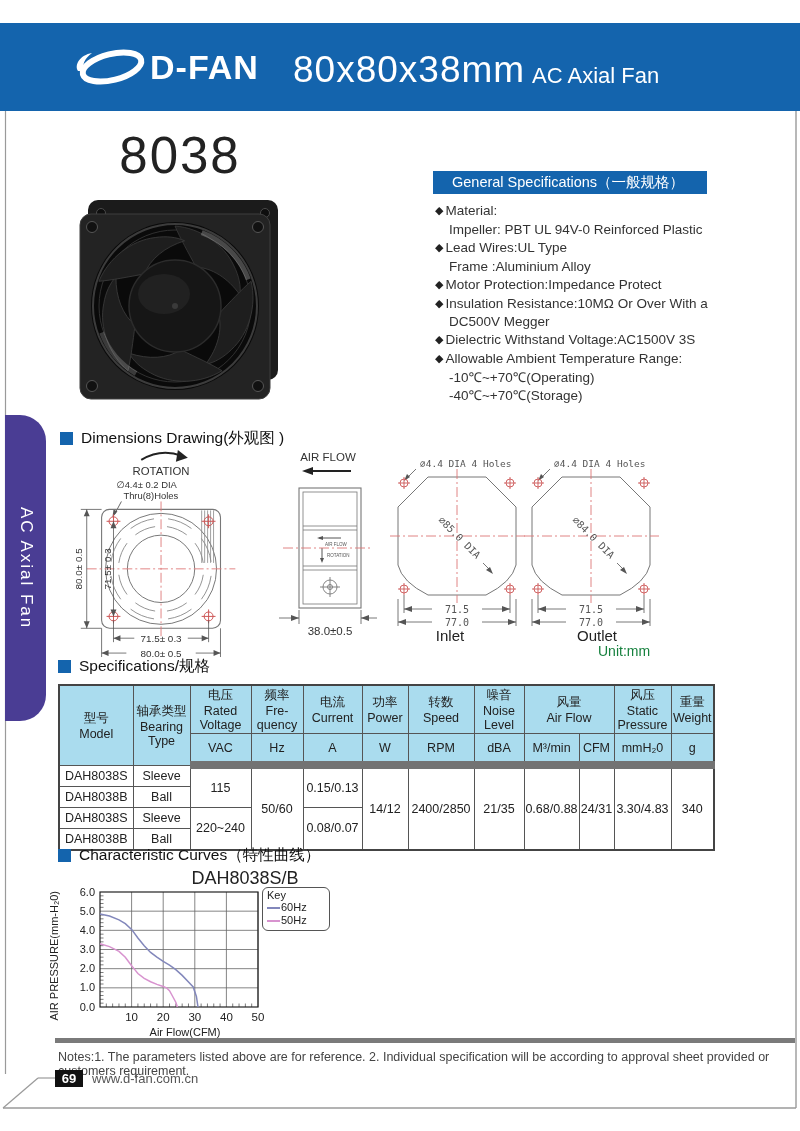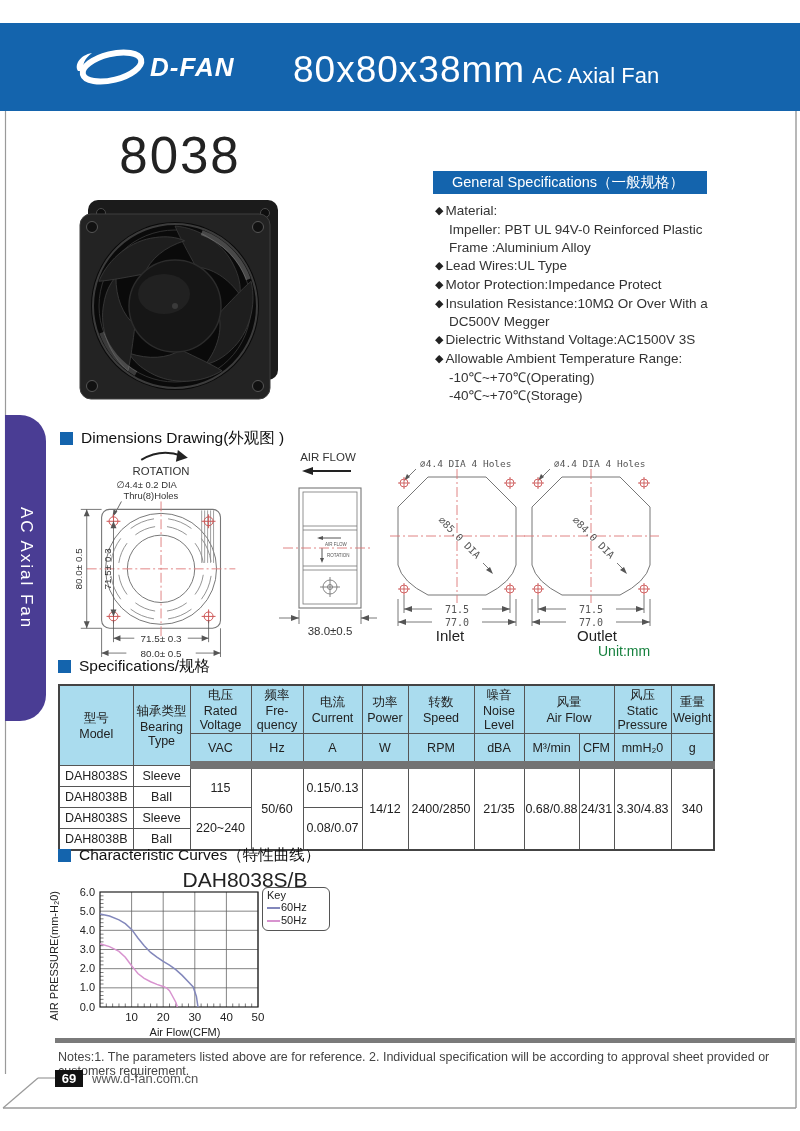--- a/index.html
+++ b/index.html
@@ -1,21 +1,21 @@
 <!DOCTYPE html>
 <html><head>
 <meta charset="utf-8">
 <style>
   html,body{margin:0;padding:0;background:#fff;}
   #page{position:relative;width:800px;height:1131px;background:#fff;overflow:hidden;
         font-family:"Liberation Sans",sans-serif;color:#333;}
   
   .topbar{position:absolute;left:0;top:23px;width:800px;height:88px;background:#1464ad;}
   .logo-wrap{position:absolute;left:74px;top:22px;display:flex;align-items:center;}
-  .brand{color:#fff;font-size:26px;font-weight:bold;letter-spacing:1px;margin-left:4px;font-style:italic;}
+  .brand{color:#fff;font-size:34px;font-weight:bold;letter-spacing:1px;margin-left:4px;}
   .hsize{position:absolute;left:293px;top:26px;color:#fff;font-size:37px;letter-spacing:1px;}
   .htype{position:absolute;left:532px;top:40px;color:#fff;font-size:22px;}
   
   #frame-svg{position:absolute;left:0;top:0;width:800px;height:1131px;pointer-events:none;}
   
   .side-tab{position:absolute;left:5px;top:415px;width:41px;height:306px;background:#4a3d94;
             border-radius:0 26px 26px 0;display:flex;align-items:center;justify-content:center;}
   .side-tab span{writing-mode:vertical-rl;color:#fff;font-size:17px;letter-spacing:2px;}
   
   .model-title{position:absolute;left:110px;top:126px;width:140px;text-align:center;
@@ -44,21 +44,21 @@
   .spec-table .hd td{background:#aadcee;}
   .spec-table tr.hd1 td{height:45px;margin-left:17px;}
   .spec-table tr.hd2 td{height:25px;}
   .spec-table tr.bd td{height:18px;}
   .spec-table{border:2px solid #444;}
   .spec-table tr.hd2 td{border-bottom:8px solid #737373;}
   .spec-table .zh{font-size:12.5px;}
   .spec-table .en{font-size:12.5px;}
   
   .chart-wrap{position:absolute;left:50px;top:868px;width:340px;height:180px;}
-  .chart-title{position:absolute;left:95px;top:0;width:200px;text-align:center;font-size:21px;color:#222;}
+  .chart-title{position:absolute;left:95px;top:0;width:200px;text-align:center;font-size:18px;color:#222;}
   .ylabel{position:absolute;left:-2px;top:18px;height:140px;display:flex;align-items:center;}
   .ylabel span{writing-mode:vertical-rl;transform:rotate(180deg);font-size:11px;color:#222;}
   .xlabel{position:absolute;left:60px;top:158px;width:150px;text-align:center;font-size:11px;color:#222;}
   .legend{position:absolute;left:212px;top:19px;width:58px;border:1.5px solid #555;border-radius:6px;
           background:#fff;padding:1px 4px 3px 4px;font-size:11px;color:#222;}
   .leg-row{display:flex;align-items:center;line-height:13px;}
   .leg-line{display:inline-block;width:13px;height:2px;margin-right:1px;flex:0 0 auto;}
   
   .bottom-bar{position:absolute;left:55px;top:1038px;width:740px;height:5px;background:#7a7a7a;}
   .notes{position:absolute;left:58px;top:1050px;width:732px;font-size:12.5px;color:#444;}
@@ -121,22 +121,22 @@
     <circle cx="14" cy="33" r="5.5" fill="#111" stroke="#555" stroke-width="1"></circle>
     <circle cx="180" cy="33" r="5.5" fill="#111" stroke="#555" stroke-width="1"></circle>
     <circle cx="14" cy="192" r="5.5" fill="#111" stroke="#555" stroke-width="1"></circle>
     <circle cx="180" cy="192" r="5.5" fill="#111" stroke="#555" stroke-width="1"></circle>
   </svg>
 
   <div class="gs-titlebar">General Specifications（一般规格）</div>
   <div class="gs-list">
       <div class="spec-line"><span class="diamond">◆</span><span>Material:</span></div>
       <div class="spec-line cont"><span>Impeller: PBT UL 94V-0 Reinforced Plastic</span></div>
+      <div class="spec-line"><span class="diamond">◆</span><span>Lead Wires:UL Type</span></div>
       <div class="spec-line cont"><span>Frame :Aluminium Alloy</span></div>
-      <div class="spec-line"><span class="diamond">◆</span><span>Lead Wires:UL Type</span></div>
       <div class="spec-line"><span class="diamond">◆</span><span>Motor Protection:Impedance Protect</span></div>
       <div class="spec-line"><span class="diamond">◆</span><span>Insulation Resistance:10MΩ Or Over With a</span></div>
       <div class="spec-line cont"><span>DC500V Megger</span></div>
       <div class="spec-line"><span class="diamond">◆</span><span>Dielectric Withstand Voltage:AC1500V 3S</span></div>
       <div class="spec-line"><span class="diamond">◆</span><span>Allowable Ambient Temperature Range:</span></div>
       <div class="spec-line cont"><span>-10℃~+70℃(Operating)</span></div>
       <div class="spec-line cont"><span>-40℃~+70℃(Storage)</span></div>
     </div>
 
   <div class="sec-head" style="left:60px;top:428px;">

